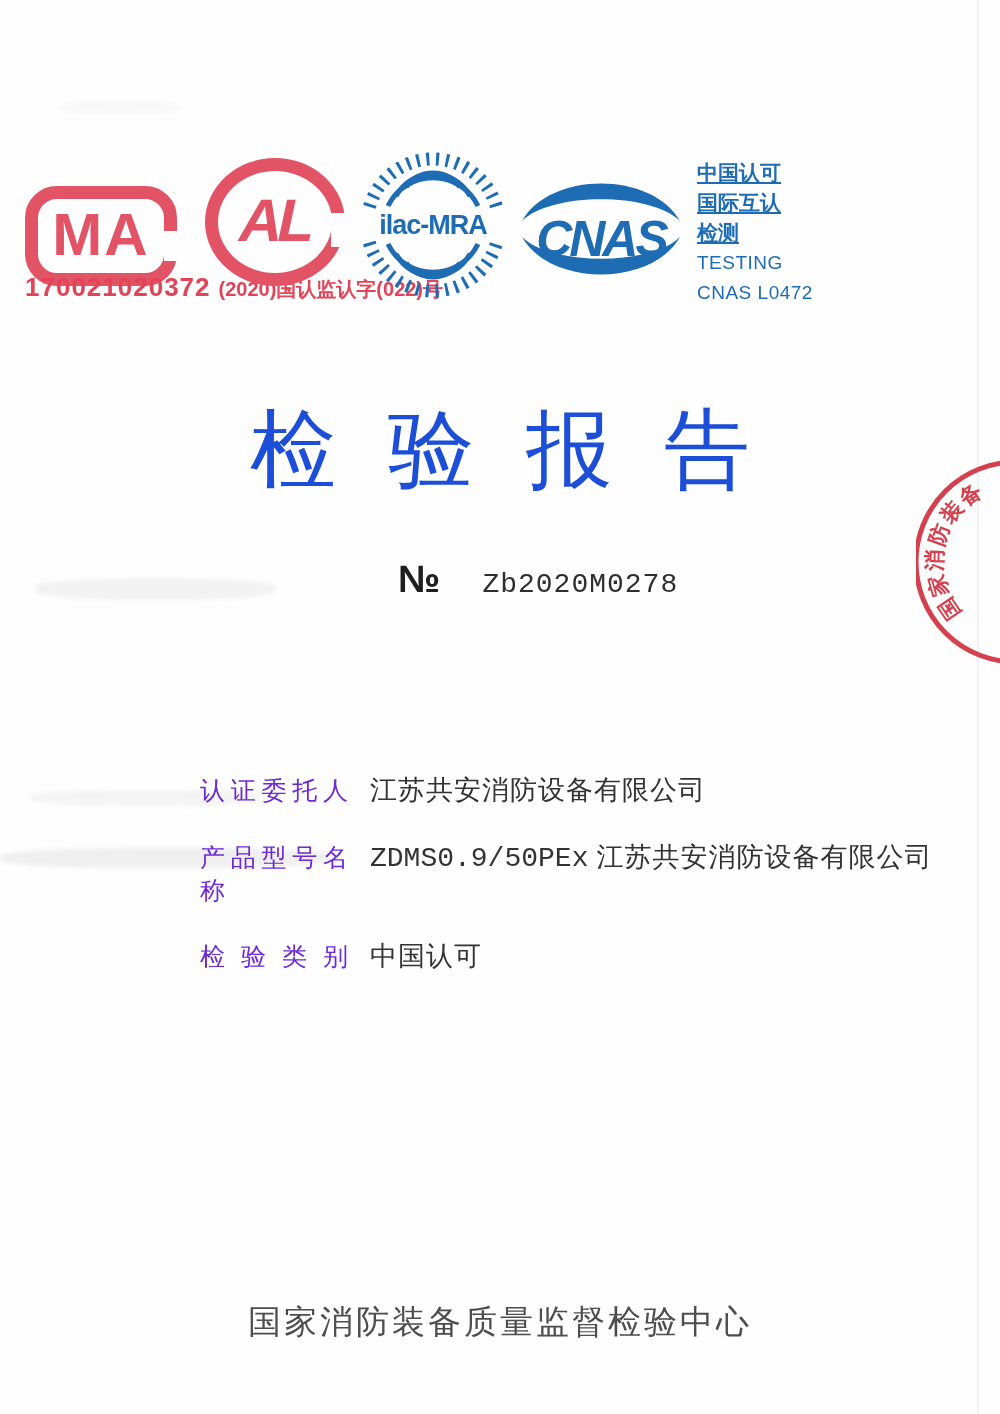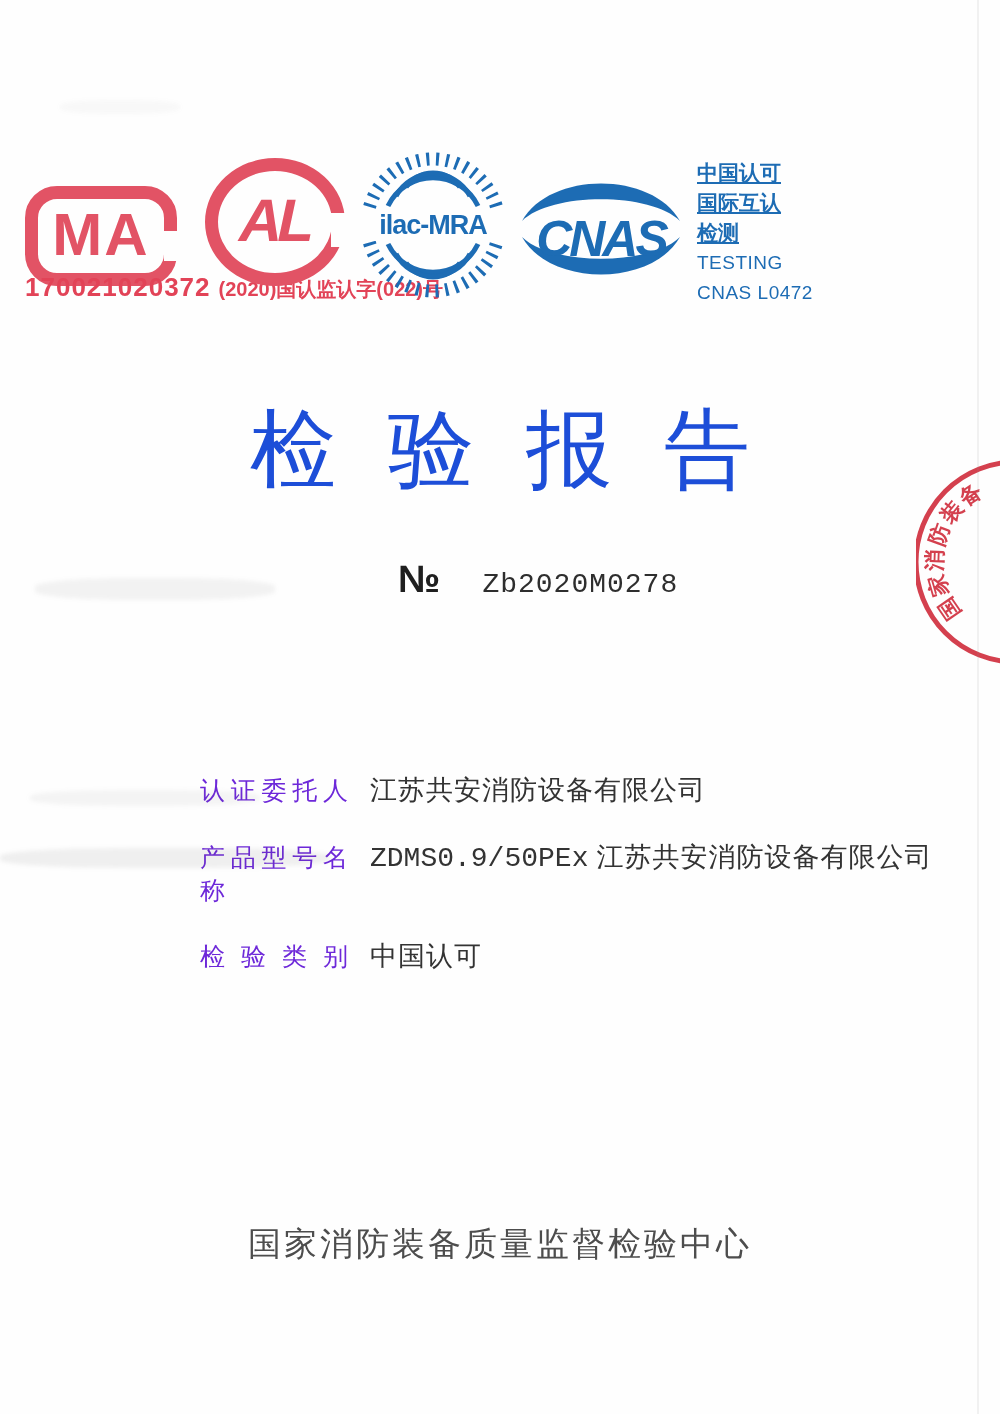--- a/index.html
+++ b/index.html
@@ -59,21 +59,21 @@
   .form { position:absolute; left:200px; top:772px; width:680px; }
   .form-row { display:flex; align-items:baseline; margin-bottom:31px; }
   .form-label {
     width:148px; min-width:148px; font-size:25px; color:#6d28d9;
     text-align:justify; text-align-last:justify; margin-right:22px;
   }
   .form-value { font-size:27px; color:#333; letter-spacing:1px; white-space:nowrap; }
   .form-model { font-family:"Liberation Mono", monospace; font-size:28px; color:#333; margin-right:8px; letter-spacing:0; }
   
   .footer {
-    position:absolute; left:0; top:1222px; width:100%;
+    position:absolute; left:0; top:1300px; width:100%;
     text-align:center; font-size:33px; color:#4d4d4d; letter-spacing:3px;
   }
   
   .smudge { position:absolute; background:rgba(90,90,90,0.07); filter:blur(2px); border-radius:40%; }
   .sm1 { left:35px;  top:578px; width:240px; height:22px; }
   .sm2 { left:30px;  top:790px; width:230px; height:16px; background:rgba(90,90,90,0.06); }
   .sm3 { left:0px;   top:848px; width:330px; height:20px; background:rgba(90,90,90,0.09); }
   .sm4 { left:60px;  top:100px; width:120px; height:14px; background:rgba(90,90,90,0.04); }
   .edge-line { position:absolute; left:977px; top:0; width:2px; height:100%; background:rgba(150,150,150,0.12); }
 </style>

